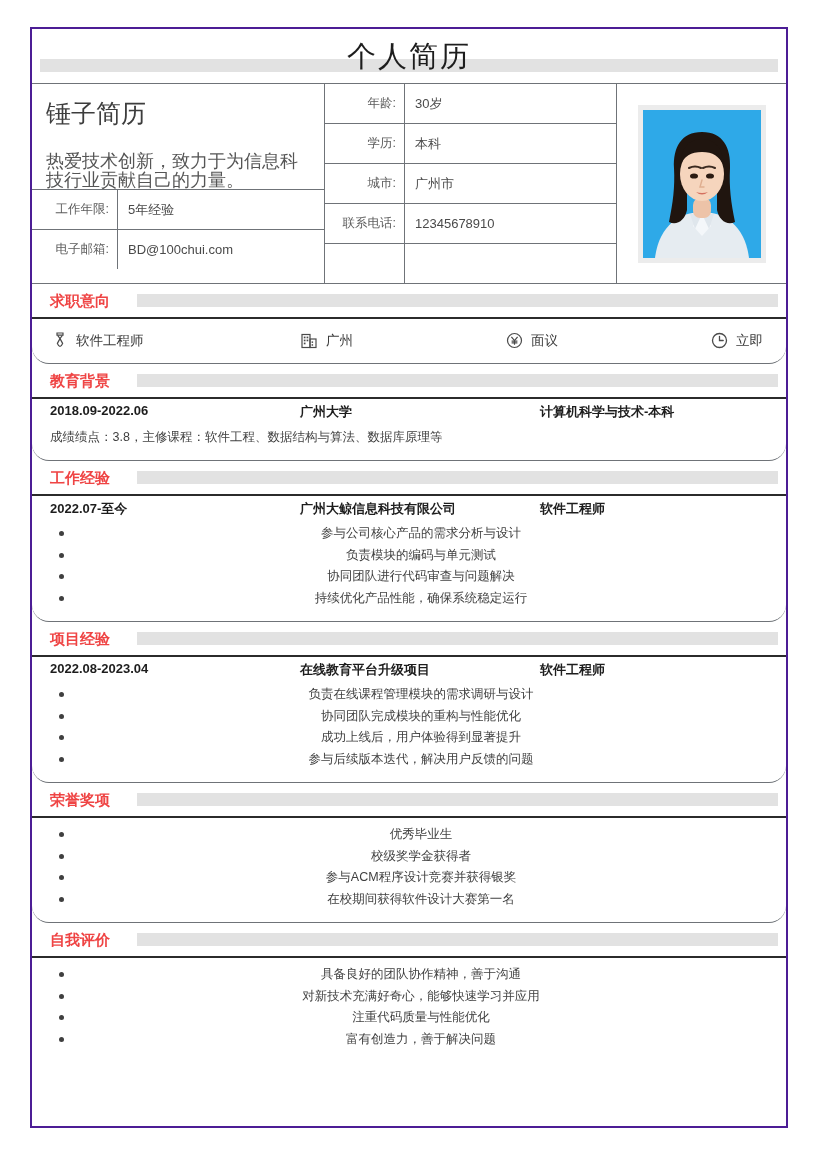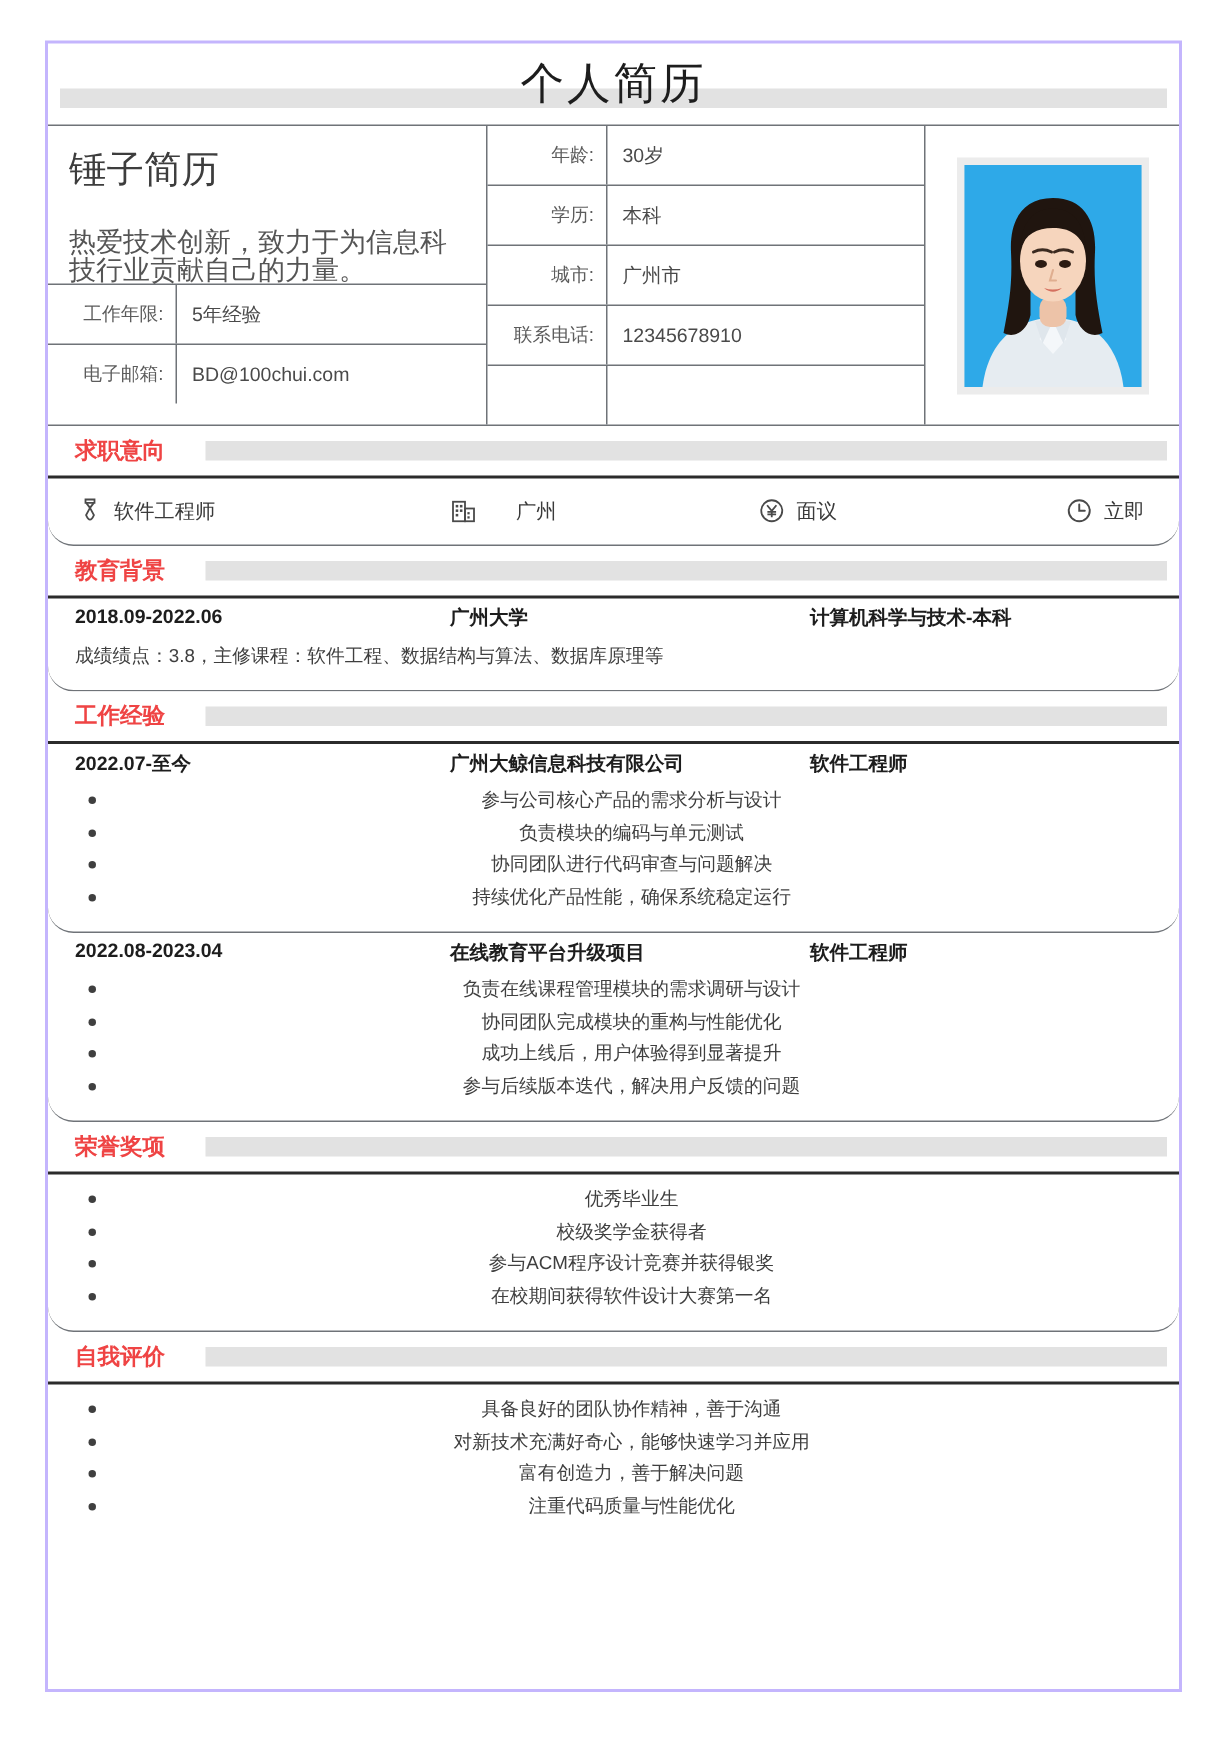--- a/index.html
+++ b/index.html
@@ -13,21 +13,21 @@
     font-family: "Liberation Sans", "DejaVu Sans", sans-serif;
     color: #333;
     overflow: hidden;
   }
   .page {
     position: absolute;
     left: 30px;
     top: 27px;
     width: 758px;
     height: 1101px;
-    border: 2px solid #c4b5fd;
+    border: 2px solid #4c1d95;
     box-sizing: border-box;
     background: #fff;
   }
 
   
   .title-wrap {
     position: relative;
     height: 54px;
   }
   .title-band {
@@ -317,21 +317,21 @@
       <div class="intent-item" style="width:250px;">
         <span class="ic">
           <svg width="16" height="18" viewBox="0 0 16 18">
             <path d="M5 1 h6 v2.2 h-6 z" fill="none" stroke="#4a4a4a" stroke-width="1.2"></path>
             <path d="M5.6 3.4 L8 6.6 L10.4 3.4" fill="none" stroke="#4a4a4a" stroke-width="1.2"></path>
             <path d="M8 6.6 L10.6 11.4 Q8 17.4 5.4 11.4 Z" fill="none" stroke="#4a4a4a" stroke-width="1.2"></path>
           </svg>
         </span>
         <span>软件工程师</span>
       </div>
-      <div class="intent-item" style="width:205px;gap:18px;">
+      <div class="intent-item" style="width:205px;">
         <span class="ic">
           <svg width="17" height="17" viewBox="0 0 17 17">
             <rect x="1" y="2.5" width="8" height="13" fill="none" stroke="#4a4a4a" stroke-width="1.2"></rect>
             <rect x="9" y="7" width="6" height="8.5" fill="none" stroke="#4a4a4a" stroke-width="1.2"></rect>
             <rect x="2.8" y="4.6" width="1.7" height="1.7" fill="#4a4a4a"></rect>
             <rect x="5.6" y="4.6" width="1.7" height="1.7" fill="#4a4a4a"></rect>
             <rect x="2.8" y="7.6" width="1.7" height="1.7" fill="#4a4a4a"></rect>
             <rect x="5.6" y="7.6" width="1.7" height="1.7" fill="#4a4a4a"></rect>
             <rect x="2.8" y="10.6" width="1.7" height="1.7" fill="#4a4a4a"></rect>
             <rect x="10.6" y="9.4" width="1.5" height="1.5" fill="#4a4a4a"></rect>
@@ -390,20 +390,24 @@
       </div>
       <ul class="bullets">
         <li>参与公司核心产品的需求分析与设计</li>
         <li>负责模块的编码与单元测试</li>
         <li>协同团队进行代码审查与问题解决</li>
         <li>持续优化产品性能，确保系统稳定运行</li>
       </ul>
     </div>
   </div>
 
+  <div class="section-head">
+    <div class="sh-band"></div>
+    <div class="sh-title">项目经验</div>
+  </div>
   <div class="section-body">
     <div>
       <div class="entry-head">
         <div class="eh-date">2022.08-2023.04</div>
         <div class="eh-org">在线教育平台升级项目</div>
         <div class="eh-role">软件工程师</div>
       </div>
       <ul class="bullets">
         <li>负责在线课程管理模块的需求调研与设计</li>
         <li>协同团队完成模块的重构与性能优化</li>
@@ -427,18 +431,18 @@
   </div>
 
   <div class="section-head">
     <div class="sh-band"></div>
     <div class="sh-title">自我评价</div>
   </div>
   <div class="section-body last">
     <ul class="bullets plain-list">
       <li>具备良好的团队协作精神，善于沟通</li>
       <li>对新技术充满好奇心，能够快速学习并应用</li>
+      <li>注重代码质量与性能优化</li>
       <li>富有创造力，善于解决问题</li>
-      <li>注重代码质量与性能优化</li>
     </ul>
   </div>
 
 </div>
 
 </body></html>

